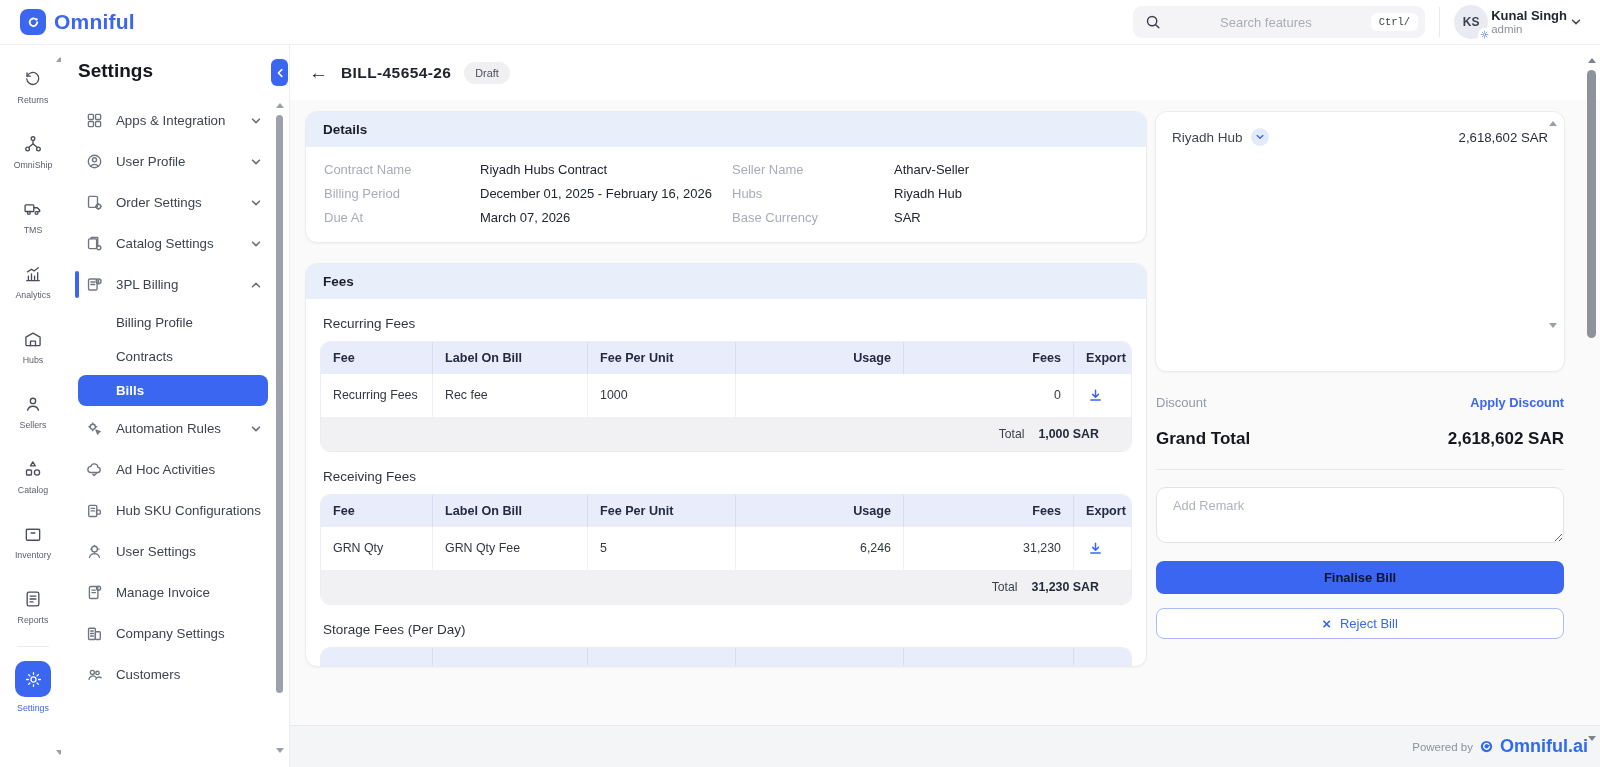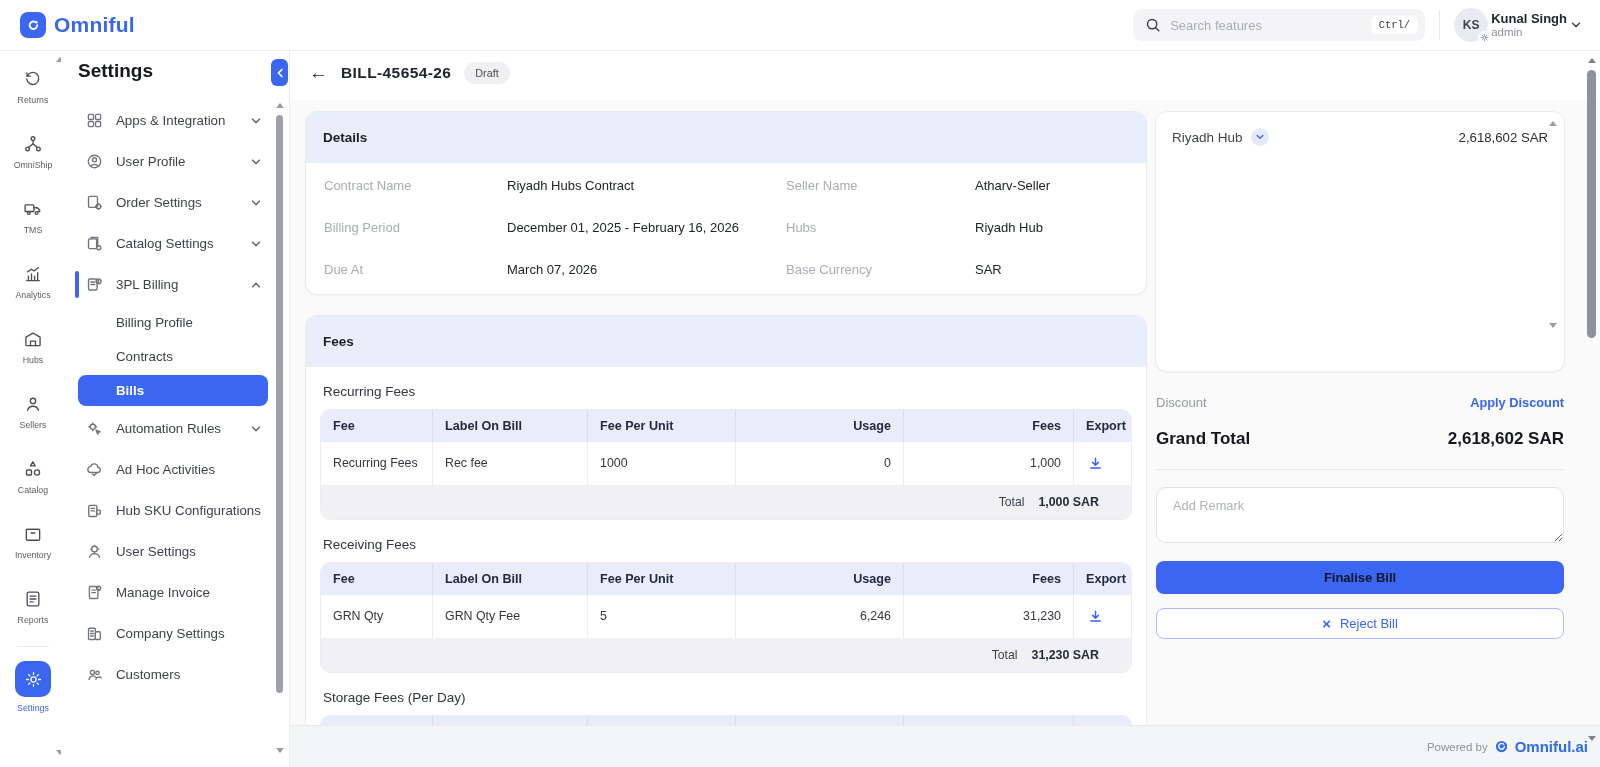--- a/index.html
+++ b/index.html
@@ -2,27 +2,27 @@
 <html><head>
 <meta charset="utf-8">
 <style>
   * { margin:0; padding:0; box-sizing:border-box; }
   html,body { width:1600px; height:767px; }
   body { font-family:"Liberation Sans", sans-serif; background:#fff; position:relative; overflow:hidden; color:#23272F; }
   svg { display:block; }
   .ic { stroke:currentColor; fill:none; stroke-width:1.6; stroke-linecap:round; stroke-linejoin:round; }
 
   
-  .topbar { position:absolute; top:0; left:0; right:0; height:51px; background:#fff; border-bottom:1px solid #EFEFF3; display:flex; align-items:center; justify-content:space-between; padding:0 14px 0 20px; z-index:30; }
+  .topbar { position:absolute; top:0; left:0; right:0; height:45px; background:#fff; border-bottom:1px solid #EFEFF3; display:flex; align-items:center; justify-content:space-between; padding:0 14px 0 20px; z-index:30; }
   .logo { display:flex; align-items:center; gap:8px; cursor:pointer; }
   .logo-badge { width:26px; height:26px; border-radius:8px; background:#3A66F2; display:flex; align-items:center; justify-content:center; }
   .logo-text { font-size:21px; font-weight:bold; color:#3A66F2; letter-spacing:.2px; }
   .topbar-right { display:flex; align-items:center; gap:14px; }
   .searchbox { width:292px; height:32px; background:#F4F4F7; border-radius:9px; display:flex; align-items:center; gap:9px; padding:0 7px 0 12px; color:#3A3F4A; }
-  .searchbox input { flex:1; border:0; outline:0; background:transparent; font-family:inherit; font-size:13px; color:#444; min-width:0; }
+  .searchbox input { flex:1; border:0; outline:0; background:transparent; font-family:inherit; font-size:13px; color:#444; min-width:0;text-align:center; }
   .searchbox input::placeholder { color:#A9ADB8; }
   .kbd { background:#fff; border-radius:6px; padding:3px 8px; font-family:"Liberation Mono", monospace; font-size:10.5px; color:#3A3F4A; }
   .v-div { width:1px; height:30px; background:#E8E9ED; }
   .user { display:flex; align-items:center; gap:3px; cursor:pointer; padding-right:4px; }
   .avatar { position:relative; width:34px; height:34px; border-radius:50%; background:#EAEBF2; display:flex; align-items:center; justify-content:center; font-size:12px; font-weight:bold; color:#3C4250; }
   .avatar-gear { position:absolute; right:-3px; bottom:-2px; width:13px; height:13px; background:#fff; border-radius:50%; color:#3A66F2; display:flex; align-items:center; justify-content:center; }
   .user-name { font-size:13px; font-weight:bold; color:#232732; line-height:1.15; }
   .user-role { font-size:11.5px; color:#8D929D; }
   .chev { width:12px; height:12px; }
   .chev path { stroke:currentColor; fill:none; stroke-width:1.6; stroke-linecap:round; stroke-linejoin:round; }
@@ -60,28 +60,28 @@
   
   .main { position:absolute; top:45px; left:290px; right:0; bottom:0; background:#FAFAFB; }
   .page-head { position:absolute; top:0; left:0; right:0; height:55px; background:#fff; display:flex; align-items:center; padding-left:19px; gap:13px; }
   .collapse-btn { position:absolute; left:-19px; top:14px; width:17px; height:27px; border:0; border-radius:6px; background:#3A66F2; color:#fff; display:flex; align-items:center; justify-content:center; cursor:pointer; z-index:40; }
   .back-arrow { font-size:19px; color:#23272F; cursor:pointer; line-height:1; }
   .bill-title { font-size:15.5px; font-weight:bold; color:#20242C; letter-spacing:.4px; }
   .badge { background:#F0F0F3; color:#4A4E58; font-size:10.8px; padding:5px 11px; border-radius:99px; }
 
   .content { position:absolute; top:55px; left:0; right:0; bottom:42px; background:#FAFAFB; overflow:hidden; }
   .card { background:#fff; border:1px solid #EBECF0; border-radius:12px; overflow:hidden; box-shadow:0 1px 2px rgba(16,24,40,.04); }
-  .card-head { background:#E9EEFB; padding:18px 17px; font-size:13.5px; font-weight:bold; color:#1A1F2C; }
+  .card-head { background:#E9EEFB; padding:10px 17px; font-size:13.5px; font-weight:bold; color:#1A1F2C; }
 
   .left-col { position:absolute; left:15px; top:11px; width:842px; }
   .right-col { position:absolute; left:865px; top:11px; width:410px; }
 
   
   .details-card { margin-bottom:20px; }
-  .details-grid { padding:15px 18px 17px; display:grid; grid-template-columns:156px 252px 162px 1fr; row-gap:9px; align-items:center;gap:27px; }
+  .details-grid { padding:15px 18px 17px; display:grid; grid-template-columns:156px 252px 162px 1fr; row-gap:9px; align-items:center; }
   .f-label { font-size:13px; color:#A8ACB6; }
   .f-value { font-size:13px; color:#20252F; }
 
   
   .fees-body { padding:13px 14px 0; }
   .hub-select { position:relative; width:210px; height:38px; border:1px solid #D9DBE2; border-radius:10px; display:flex; align-items:center; padding:0 12px; margin:8px 0 16px 3px; cursor:pointer; background:#fff; }
   .hub-select-label { position:absolute; top:-8px; left:9px; background:#fff; padding:0 4px; font-size:10.5px; color:#3A3F4A; }
   .req { color:#E0662C; }
   .hub-value { flex:1; font-size:12.5px; color:#23283A; }
   .sec-heading { font-size:13.5px; color:#30353F; margin:4px 0 10px 3px; }
@@ -125,21 +125,21 @@
   .totals hr { border:0; border-top:1px solid #E7E8EC; margin:20px 0 17px; }
   .remark { width:100%; height:56px; border:1px solid #E2E3E9; border-radius:10px; padding:10px 16px; font-family:inherit; font-size:12.8px; color:#33373F; resize:both; outline:none; background:#fff; }
   .remark::placeholder { color:#AEB2BC; }
   .btn-primary { width:100%; height:33px; margin-top:14px; border:0; border-radius:8px; background:#3A66F2; color:#0f172a; font-family:inherit; font-size:13px; font-weight:bold; cursor:pointer; }
   .btn-outline { width:100%; height:31px; margin-top:14px; border:1px solid #A8BDF8; border-radius:8px; background:#fff; color:#3A66F2; font-family:inherit; font-size:13px; cursor:pointer; display:flex; align-items:center; justify-content:center; gap:9px; }
   .x-glyph { font-size:15px; line-height:1; font-weight:bold; }
 
   
   .page-footer { position:absolute; bottom:0; left:0; right:0; height:42px; background:#F4F5F7; border-top:1px solid #E9EAEE; display:flex; align-items:center; justify-content:flex-end; gap:6px; padding-right:12px; }
   .pb-text { font-size:11.5px; color:#8D919B; }
-  .pb-brand { font-size:15px; font-weight:bold; color:#2F6BF0; }
+  .pb-brand { font-size:18px; font-weight:bold; color:#2F6BF0; }
 
   
   .main-scrollbar { position:absolute; top:45px; right:0; bottom:0; width:16px; z-index:50; }
   .msb-up { position:absolute; top:13px; right:4px; border-bottom-color:#7E828B; }
   .msb-down { position:absolute; bottom:26px; right:4px; border-top-color:#7E828B; }
   .msb-thumb { position:absolute; top:25px; right:4px; width:9px; height:268px; border-radius:5px; background:#8F929A; }
 </style>
 </head>
 <body>
 
@@ -450,21 +450,20 @@
               <div class="c c-unit">Fee Per Unit</div>
               <div class="c c-usage">Usage</div>
               <div class="c c-fees">Fees</div>
               <div class="c c-export">Export</div>
             </div>
             <div class="t-row">
               <div class="c c-fee cell-link">Recurring Fees</div>
               <div class="c c-label">Rec fee</div>
               <div class="c c-unit">1000</div>
               <div class="c c-usage">0</div>
-              <div class="c c-fees">1,000</div>
               <div class="c c-export">
                 <svg class="ic dl-icon" viewBox="0 0 16 16">
                     <path d="M8 2.5v7M5 6.8l3 3 3-3"></path>
                     <path d="M3 12.8h10"></path>
                   </svg>
               </div>
             </div>
             <div class="t-foot">
               <span class="total-label">Total</span>
               <span class="total-value">1,000 SAR</span>

